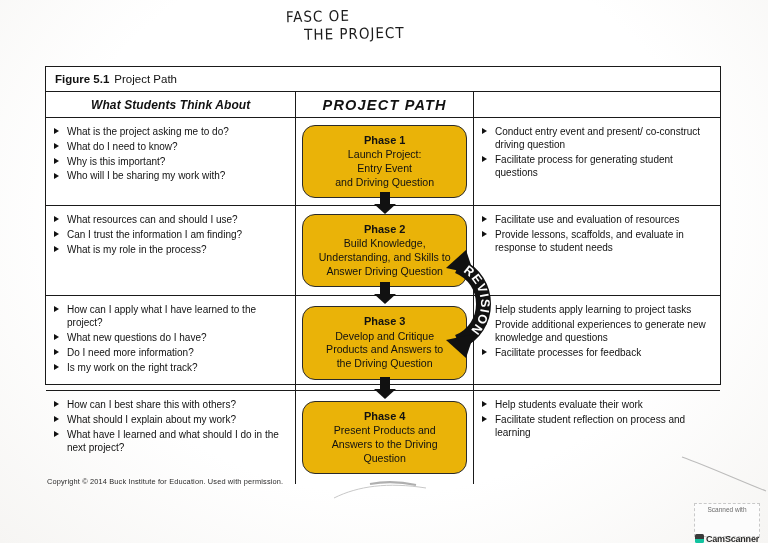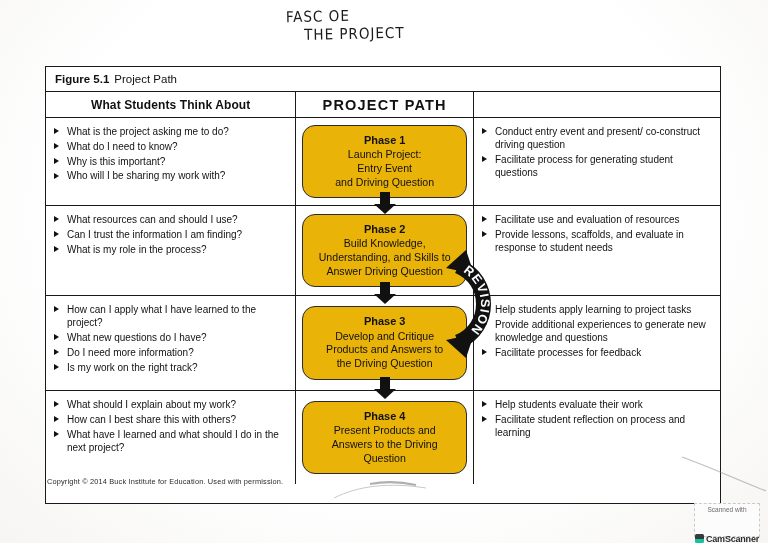--- a/index.html
+++ b/index.html
@@ -28,39 +28,40 @@
   }
   .handwriting .hw-line{
     font-size:15px;font-weight:500;
     font-stretch:condensed;
   }
   .handwriting .hw-line.l2{margin-left:18px;}
 
   
   .figure-frame{
     position:absolute;left:45px;top:66px;
-    width:676px;height:438px;
+    width:676px;height:319px;
     border:1.6px solid #1a1a1a;
     background:#fff;
     box-sizing:border-box;
   }
   .figure-title{
     height:25px;
     border-bottom:1.4px solid #1a1a1a;
     display:flex;align-items:center;
     padding-left:9px;
     font-size:11.5px;
     box-sizing:border-box;
   }
   .figure-title b{font-weight:bold;margin-right:5px;}
 
   .header-row{
     display:flex;height:26px;
     border-bottom:1.4px solid #1a1a1a;
     box-sizing:border-box;
+    font-style:italic;
   }
   .col-left{width:37%;box-sizing:border-box;}
   .col-mid{width:26.5%;box-sizing:border-box;border-left:1.4px solid #1a1a1a;border-right:1.4px solid #1a1a1a;}
   .col-right{width:36.5%;box-sizing:border-box;}
 
   .header-row .hcell{
     display:flex;align-items:center;justify-content:center;
     font-weight:bold;font-size:12px;letter-spacing:0.1px;
   }
   .header-row .col-mid .htxt{
@@ -255,22 +256,22 @@
           <ul class="blist">
             <li><span class="bullet"></span><span>Help students apply learning to project tasks</span></li>
             <li><span class="bullet"></span><span>Provide additional experiences to generate new knowledge and questions</span></li>
             <li><span class="bullet"></span><span>Facilitate processes for feedback</span></li>
           </ul>
         </div>
       </div>
       <div class="prow last" style="height: 93px;">
         <div class="cell col-left">
           <ul class="blist">
+            <li><span class="bullet"></span><span>How can I best share this with others?</span></li>
             <li><span class="bullet"></span><span>What should I explain about my work?</span></li>
-            <li><span class="bullet"></span><span>How can I best share this with others?</span></li>
             <li><span class="bullet"></span><span>What have I learned and what should I do in the next project?</span></li>
           </ul>
         </div>
         <div class="cell col-mid" style="position: relative;">
           <div class="down-arrow" style="top: -14px;">
             <div class="stem"></div>
             <div class="head"></div>
           </div>
           <div class="phase-box"><span class="ptitle">Phase 4</span><span>Present Products and<br>Answers to the Driving<br>Question</span></div>
         </div>

